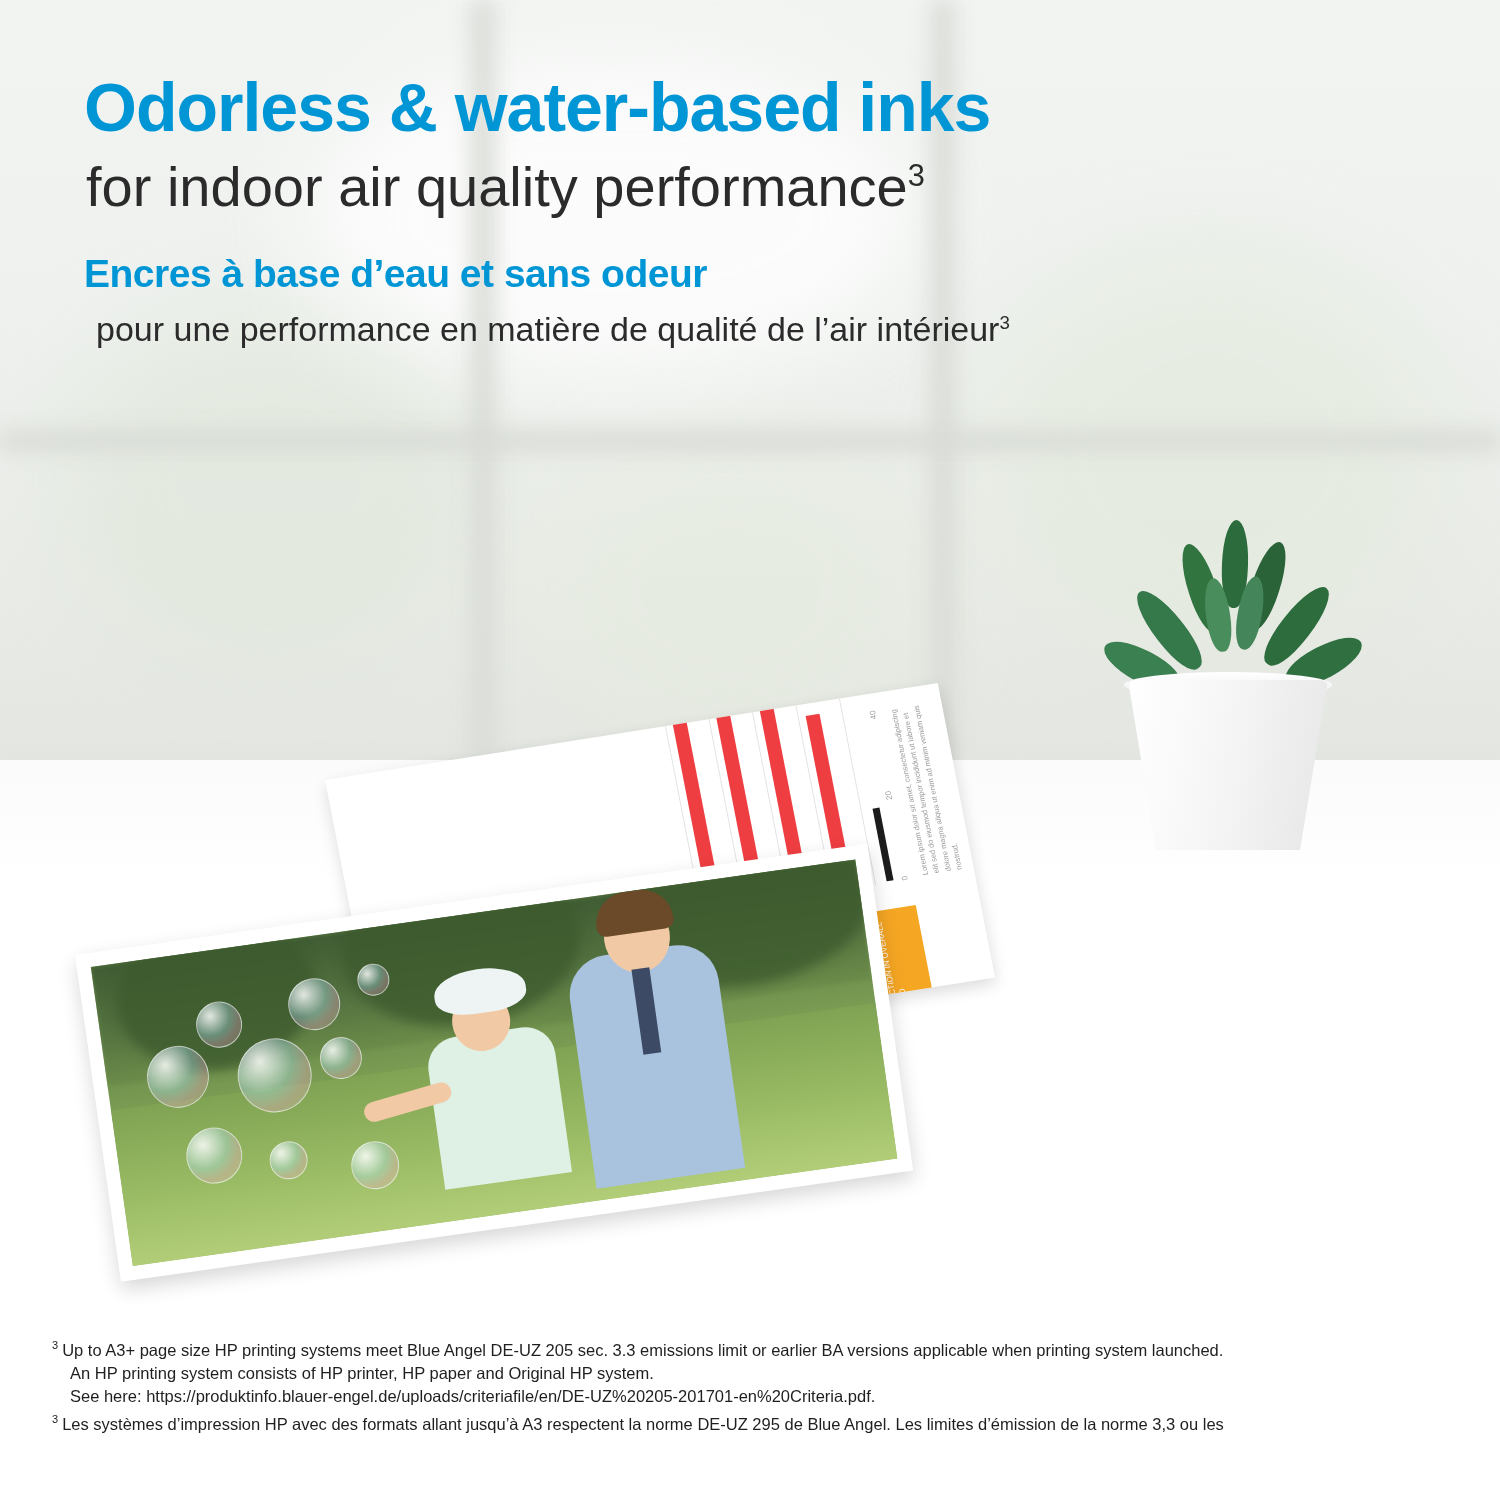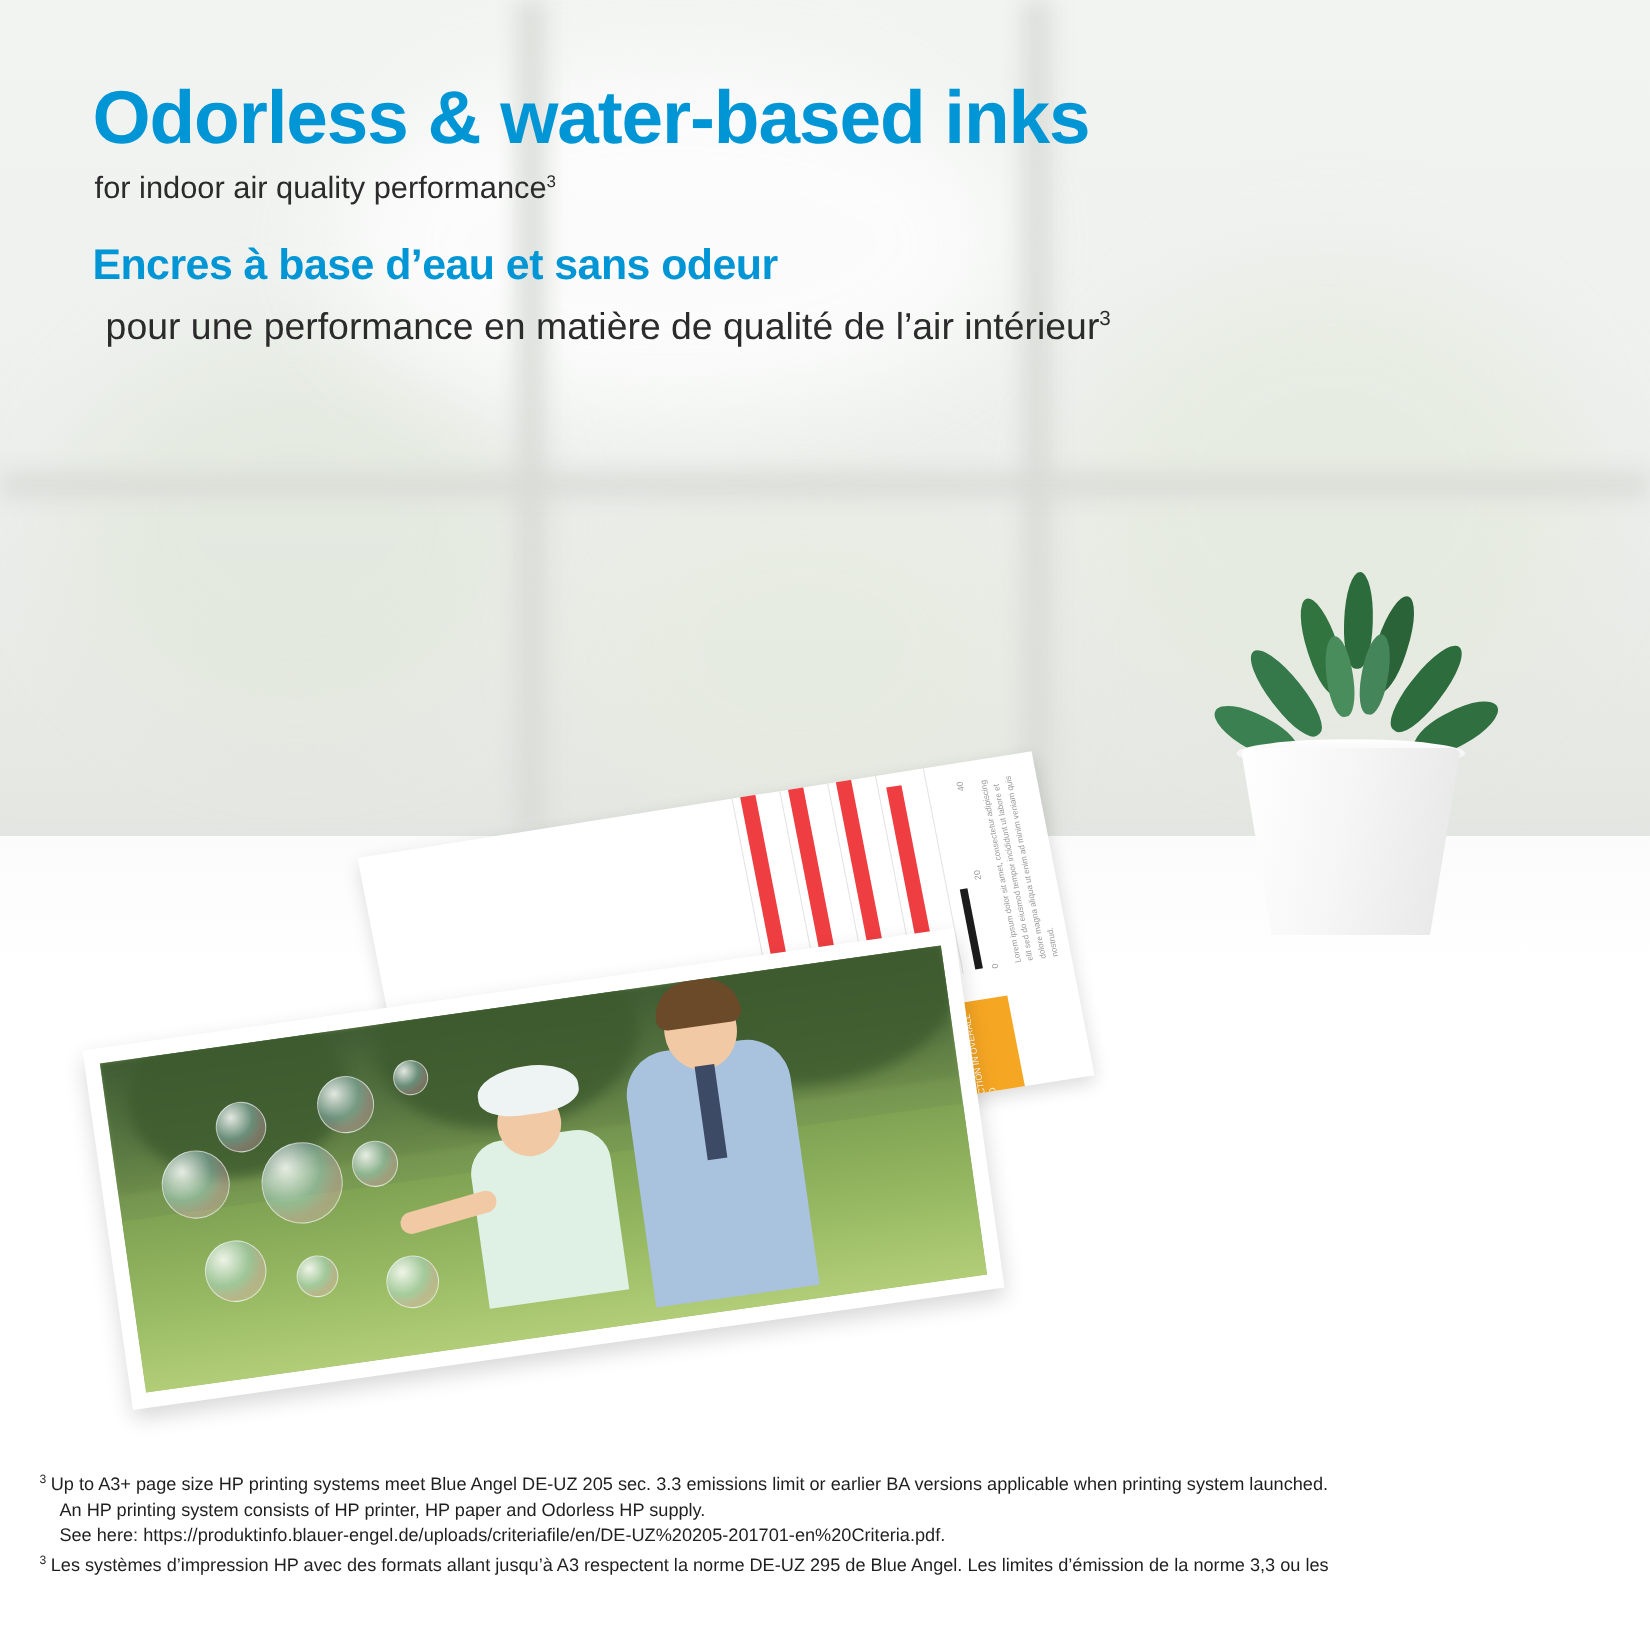--- a/index.html
+++ b/index.html
@@ -71,21 +71,21 @@
   }
   .h-main {
     font-size: 68px;
     font-weight: bold;
     color: #0096d6;
     line-height: 1.05;
     letter-spacing: -1px;
     white-space: nowrap;
   }
   .h-sub {
-    font-size: 28px;
+    font-size: 56px;
     color: #2b2b2b;
     line-height: 1.15;
     margin-top: 12px;
     margin-left: 2px;
   }
   .h-main-fr {
     font-size: 39px;
     font-weight: bold;
     color: #0096d6;
     line-height: 1.05;
@@ -211,21 +211,21 @@
     border: 1px solid rgba(255,255,255,.55);
   }
   .child-body { position:absolute; background:#e9f3ef; }
   .adult-body { position:absolute; background:#a9c3de; }
   .skin { position:absolute; background:#f1c9a5; border-radius:50%; }
   .hat { position:absolute; background:#eef4f4; border-radius:50% 50% 40% 40%; }
 
   
   .footnotes {
     position: absolute;
-    left: 36px;
+    left: 52px;
     top: 1338px;
     width: 1432px;
     font-size: 16.5px;
     line-height: 1.42;
     color: #1f1f1f;
   }
   .fn { margin-bottom: 3px; }
   .fn .mark { font-size: 11px; vertical-align: super; margin-right: 4px; }
   .fn-indent { margin-left: 18px; display: block; }
 </style>
@@ -338,19 +338,19 @@
   </div>
   <div class="h-main-fr">Encres à base d’eau et sans odeur</div>
   <div class="h-sub-fr">
     <span>pour une performance en matière de qualité de l’air intérieur</span><sup>3</sup>
   </div>
 </div>
 
 <div class="footnotes">
   <div class="fn">
     <span class="mark">3</span><span>Up to A3+ page size HP printing systems meet Blue Angel DE-UZ 205 sec. 3.3 emissions limit or earlier BA versions applicable when printing system launched.</span>
-    <span class="fn-indent">An HP printing system consists of HP printer, HP paper and Odorless HP supply.</span>
+    <span class="fn-indent">An HP printing system consists of HP printer, HP paper and Original HP system.</span>
     <span class="fn-indent">See here: https://produktinfo.blauer-engel.de/uploads/criteriafile/en/DE-UZ%20205-201701-en%20Criteria.pdf.</span>
   </div>
   <div class="fn">
     <span class="mark">3</span><span>Les systèmes d’impression HP avec des formats allant jusqu’à A3 respectent la norme DE-UZ 295 de Blue Angel. Les limites d’émission de la norme 3,3 ou les</span>
   </div>
 </div>
 
 </body></html>

